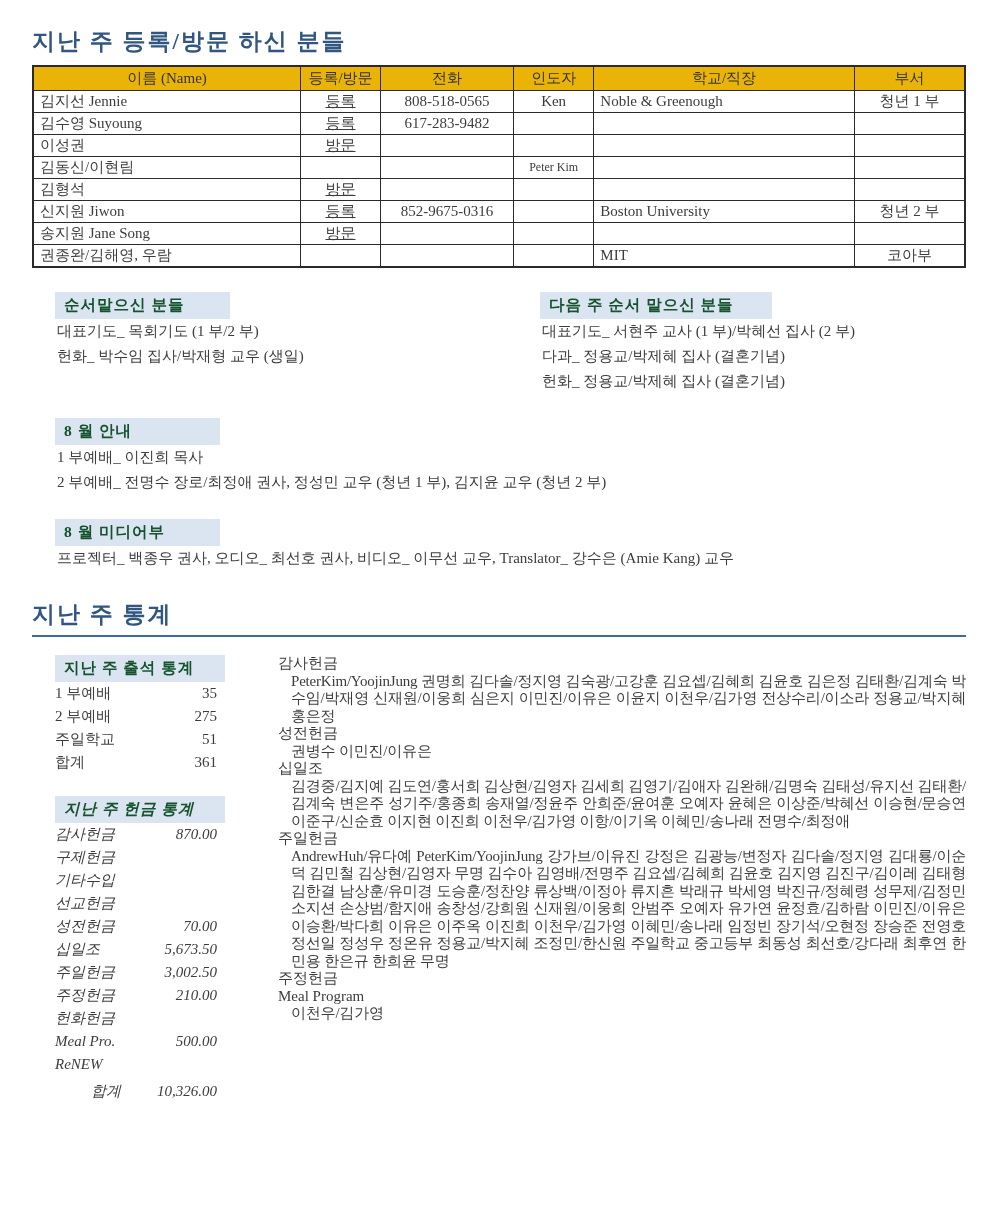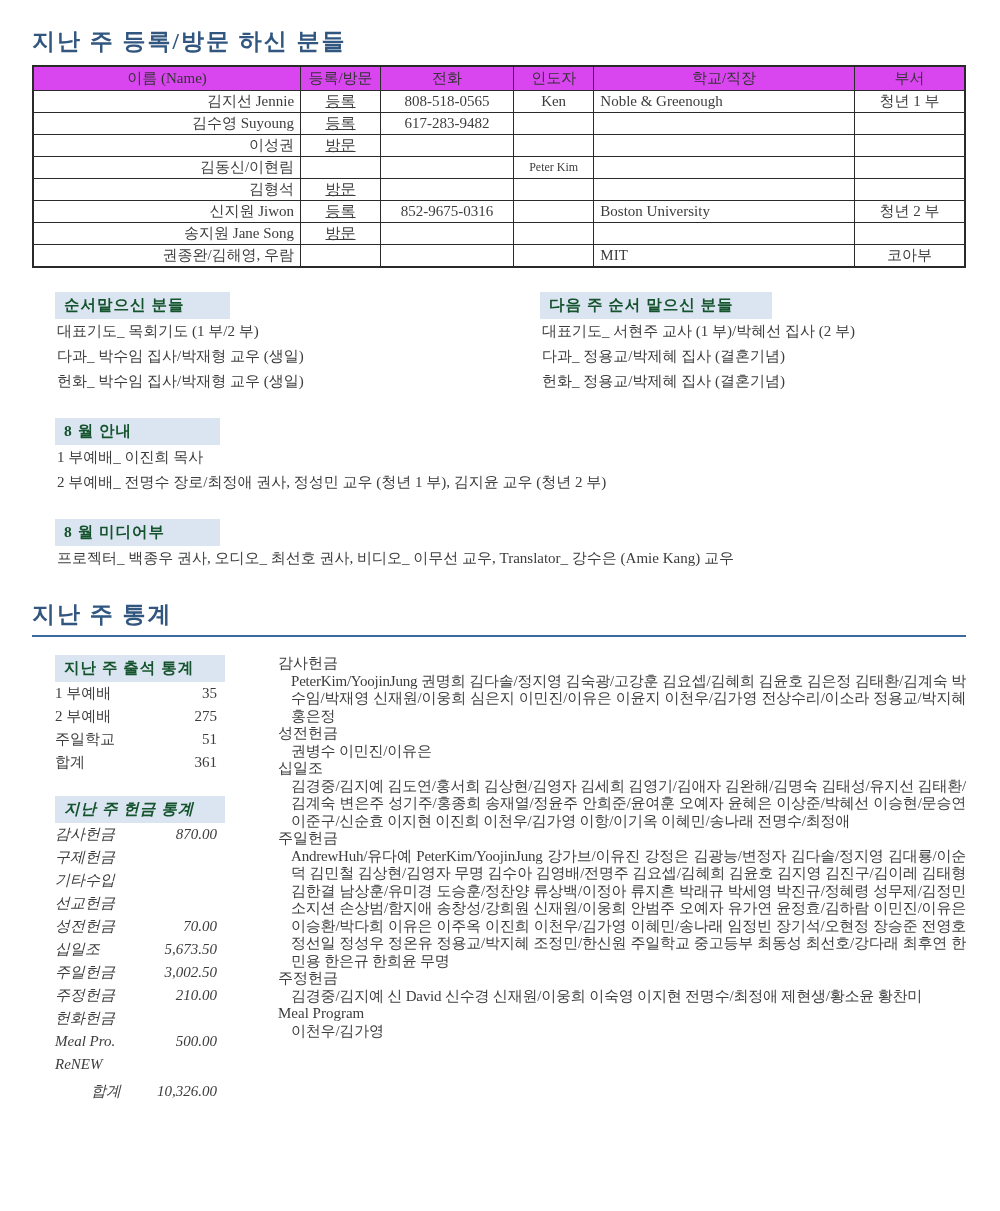--- a/index.html
+++ b/index.html
@@ -22,22 +22,22 @@
   
   table.visitors {
     border-collapse: collapse; width: 100%;
     margin-top: 9px; font-size: 15px;
     border: 2px solid #2a2a2a;
   }
   table.visitors th, table.visitors td {
     border: 1px solid #2a2a2a; padding: 0 6px; height: 22px;
     font-weight: normal; white-space: nowrap; overflow: hidden;
   }
-  table.visitors th { background: #d946ef; text-align: center; height: 25px; color: #333; }
-  td.c-name { text-align: right; width: 272px; }
+  table.visitors th { background: #eab308; text-align: center; height: 25px; color: #333; }
+  td.c-name { text-align: left; width: 272px; }
   td.c-reg { text-align: center; width: 80px; text-decoration: underline; }
   td.c-phone { text-align: center; width: 134px; }
   td.c-leader { text-align: center; width: 81px; }
   td.c-school { text-align: left; width: 265px; }
   td.c-dept { text-align: center; width: 112px; }
   td.small { font-size: 12px; }
 
   
   .hl {
     display: inline-block; background: #dbe5f1; color: #14532d;
@@ -160,21 +160,20 @@
         <td class="c-dept">코아부</td>
       </tr>
     </tbody>
   </table>
 
 
   <div class="two-col">
     <div class="col-left">
       <div class="hl w175">순서맡으신 분들</div>
       <div class="line">대표기도_ 목회기도 (1 부/2 부)</div>
-      <div class="line">다과_ 박수임 집사/박재형 교우 (생일)</div>
       <div class="line">헌화_ 박수임 집사/박재형 교우 (생일)</div>
     </div>
     <div class="col-right">
       <div class="hl w230">다음 주 순서 맡으신 분들</div>
       <div class="line">대표기도_ 서현주 교사 (1 부)/박혜선 집사 (2 부)</div>
       <div class="line">다과_ 정용교/박제혜 집사 (결혼기념)</div>
       <div class="line">헌화_ 정용교/박제혜 집사 (결혼기념)</div>
     </div>
   </div>
 
@@ -277,21 +276,20 @@
       <div class="cat">
         <div class="cat-label">십일조</div>
         <div class="names">김경중/김지예 김도연/홍서희 김상현/김영자 김세희 김영기/김애자 김완해/김명숙 김태성/유지선 김태환/김계숙 변은주 성기주/홍종희 송재열/정윤주 안희준/윤여훈 오예자 윤혜은 이상준/박혜선 이승현/문승연 이준구/신순효 이지현 이진희 이천우/김가영 이항/이기옥 이혜민/송나래 전명수/최정애</div>
       </div>
       <div class="cat">
         <div class="cat-label">주일헌금</div>
         <div class="names">AndrewHuh/유다예 PeterKim/YoojinJung 강가브/이유진 강정은 김광능/변정자 김다솔/정지영 김대룡/이순덕 김민철 김상현/김영자 무명 김수아 김영배/전명주 김요셉/김혜희 김윤호 김지영 김진구/김이레 김태형 김한결 남상훈/유미경 도승훈/정찬양 류상백/이정아 류지흔 박래규 박세영 박진규/정혜령 성무제/김정민 소지션 손상범/함지애 송창성/강희원 신재원/이웅희 안범주 오예자 유가연 윤정효/김하람 이민진/이유은 이승환/박다희 이유은 이주옥 이진희 이천우/김가영 이혜민/송나래 임정빈 장기석/오현정 장승준 전영호 정선일 정성우 정온유 정용교/박지혜 조정민/한신원 주일학교 중고등부 최동성 최선호/강다래 최후연 한민용 한은규 한희윤 무명</div>
       </div>
       <div class="cat">
         <div class="cat-label">주정헌금</div>
-        <div class="names">김경중/김지예 신 David 신수경 신재원/이웅희 이숙영 이지현 전명수/최정애 제현생/황소윤 황찬미</div>
       </div>
       <div class="cat">
         <div class="cat-label">Meal Program</div>
         <div class="names">이천우/김가영</div>
       </div>
     </div>
 
   </div>
 </div>
 

